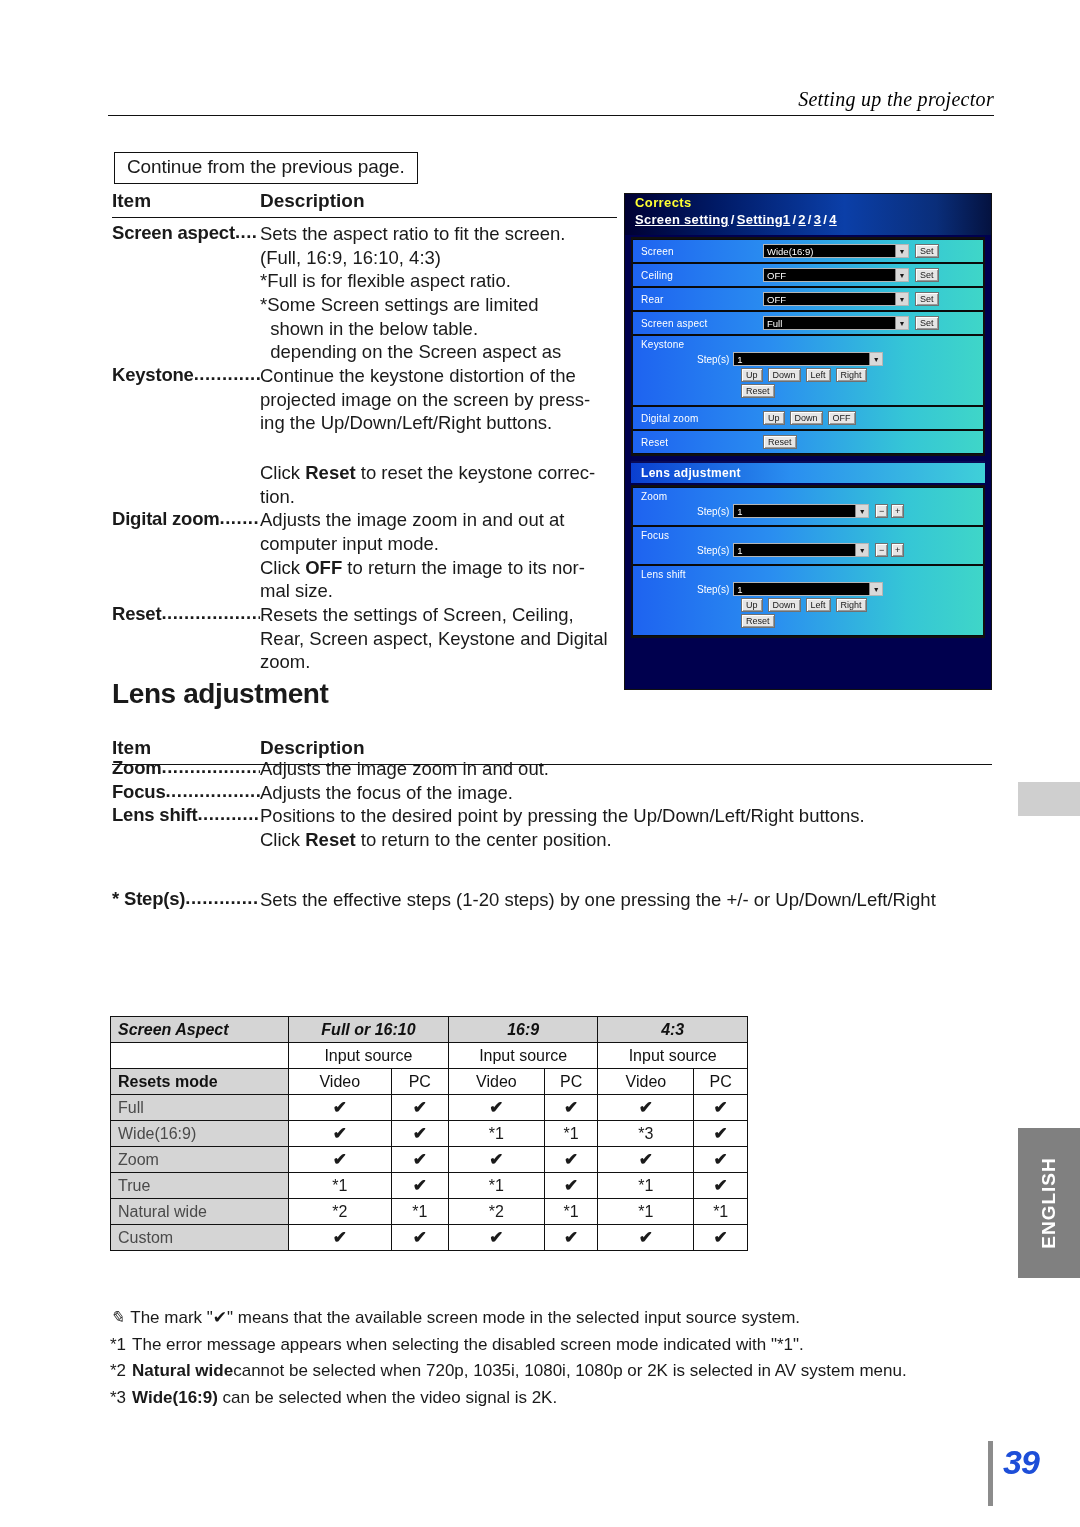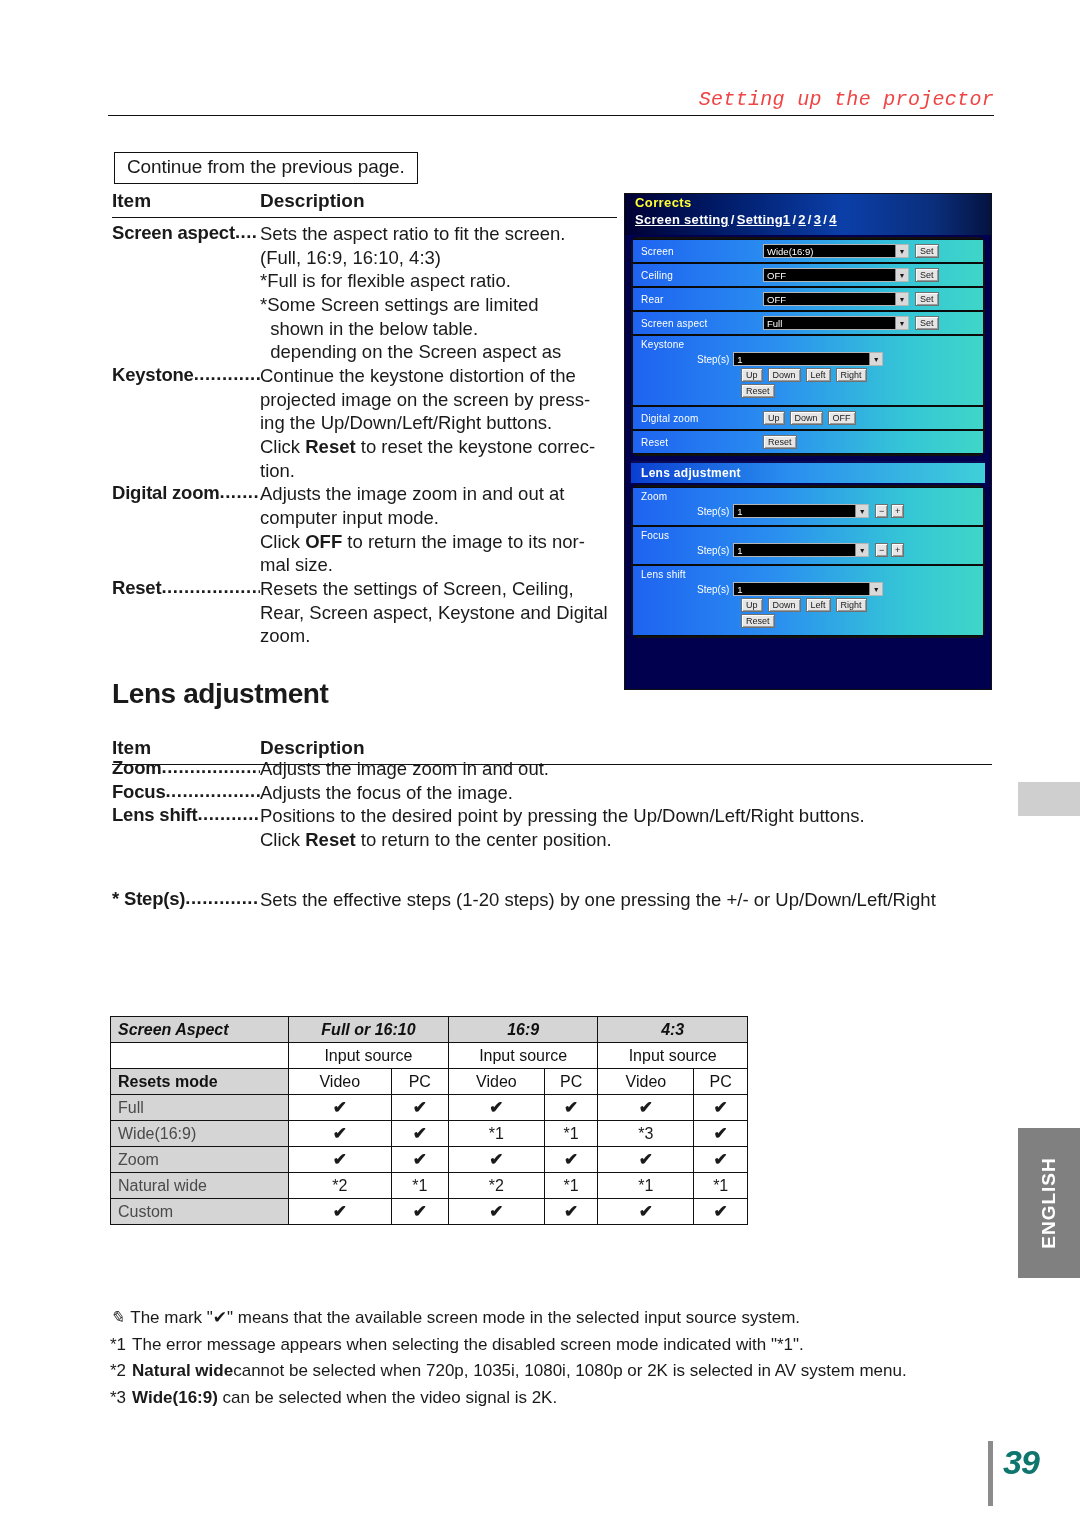--- a/index.html
+++ b/index.html
@@ -8,22 +8,22 @@
     width:1080px; height:1527px; position:relative;
     background:#ffffff;
     font-family:"Liberation Sans", sans-serif;
     color:#1a1a1a;
     overflow:hidden;
   }
 
   
   .header-wrap { position:absolute; left:108px; top:88px; width:886px; }
   .header-title {
-    font-family:Liberation Mono, monospace;
-    font-style:italic; font-size:20px; color:#ef4444;
+    font-family:Liberation Serif, serif;
+    font-style:italic; font-size:20px; color:#000000;
     text-align:right; letter-spacing:.3px;
   }
   .header-rule { margin-top:4px; border-bottom:1.6px solid #111; }
 
   
   .continue-box {
     position:absolute; left:114px; top:152px;
     border:1.6px solid #111; padding:3px 12px 5px 12px;
     font-size:19px; letter-spacing:-.1px; background:#fff;
   }
@@ -80,21 +80,21 @@
   }
   .ui-breadcrumb {
     font-weight:bold; font-size:13px; line-height:18px;
     letter-spacing:.3px; color:#ffffff; white-space:nowrap;
   }
   .ui-breadcrumb .u { text-decoration:underline; }
   .ui-breadcrumb .sep { text-decoration:none; padding:0 2px; }
 
   .ui-body { padding:0 6px 6px 6px; }
 
-  .ui-group { background:#101010; padding:2px; margin-top:2px;border-radius:7px; }
+  .ui-group { background:#101010; padding:2px; margin-top:2px; }
 
   .ui-row {
     display:flex; align-items:center;
     height:24px;
     background:linear-gradient(90deg,#1e63f0 0%, #2a8ef0 40%, #35c6d6 78%, #3fd6c8 100%);
     color:#ffffff; padding-left:8px;
     border-top:1px solid #0a0a0a; border-bottom:1px solid #0a0a0a;
   }
   .ui-row .lbl { width:122px; font-size:10px; letter-spacing:.2px; }
   .ui-block {
@@ -187,21 +187,21 @@
     transform:rotate(-90deg); white-space:nowrap;
     font-weight:bold; font-size:19px; letter-spacing:1px;
   }
   .pagenum-rule {
     position:absolute; left:988px; top:1441px; width:5px; height:65px;
     background:#8c8c8c;
   }
   .pagenum {
     position:absolute; left:1003px; top:1443px;
     font-size:34px; font-weight:bold; font-style:italic;
-    letter-spacing:-1px; color:#0f766e;
+    letter-spacing:-1px; color:#1d4ed8;
   }
 </style>
 </head>
 <body>
 
 <div class="header-wrap">
   <div class="header-title">Setting up the projector</div>
   <div class="header-rule"></div>
 </div>
 
@@ -232,21 +232,21 @@
     </div>
     <div class="dl-row">
       <div class="dl-termcell" style="flex: 0 0 148px; max-width: 148px;">
         <span class="dl-term">Keystone</span>
         <span class="dl-dots">...............</span>
       </div>
       <div class="dl-desc">
         <div style="white-space: pre;">Continue the keystone distortion of the</div>
         <div style="white-space: pre;">projected image on the screen by press-</div>
         <div style="white-space: pre;">ing the Up/Down/Left/Right buttons.</div>
-        <div style="white-space: pre;">Click <span class="b">Reset</span> to reset the keystone correc-</div>
+        <div style="white-space: pre; margin-top: 26px;">Click <span class="b">Reset</span> to reset the keystone correc-</div>
         <div style="white-space: pre;">tion.</div>
       </div>
     </div>
     <div class="dl-row">
       <div class="dl-termcell" style="flex: 0 0 148px; max-width: 148px;">
         <span class="dl-term">Digital zoom</span>
         <span class="dl-dots">.......</span>
       </div>
       <div class="dl-desc">
         <div style="white-space: pre;">Adjusts the image zoom in and out at</div>
@@ -504,20 +504,29 @@
       <tr>
         <td class="rowhead">Zoom</td>
         <td><span class="check">✔</span></td>
         <td><span class="check">✔</span></td>
         <td><span class="check">✔</span></td>
         <td><span class="check">✔</span></td>
         <td><span class="check">✔</span></td>
         <td><span class="check">✔</span></td>
       </tr>
       <tr>
+        <td class="rowhead">True</td>
+        <td>*1</td>
+        <td><span class="check">✔</span></td>
+        <td>*1</td>
+        <td><span class="check">✔</span></td>
+        <td>*1</td>
+        <td><span class="check">✔</span></td>
+      </tr>
+      <tr>
         <td class="rowhead">Natural wide</td>
         <td>*2</td>
         <td>*1</td>
         <td>*2</td>
         <td>*1</td>
         <td>*1</td>
         <td>*1</td>
       </tr>
       <tr>
         <td class="rowhead">Custom</td>

